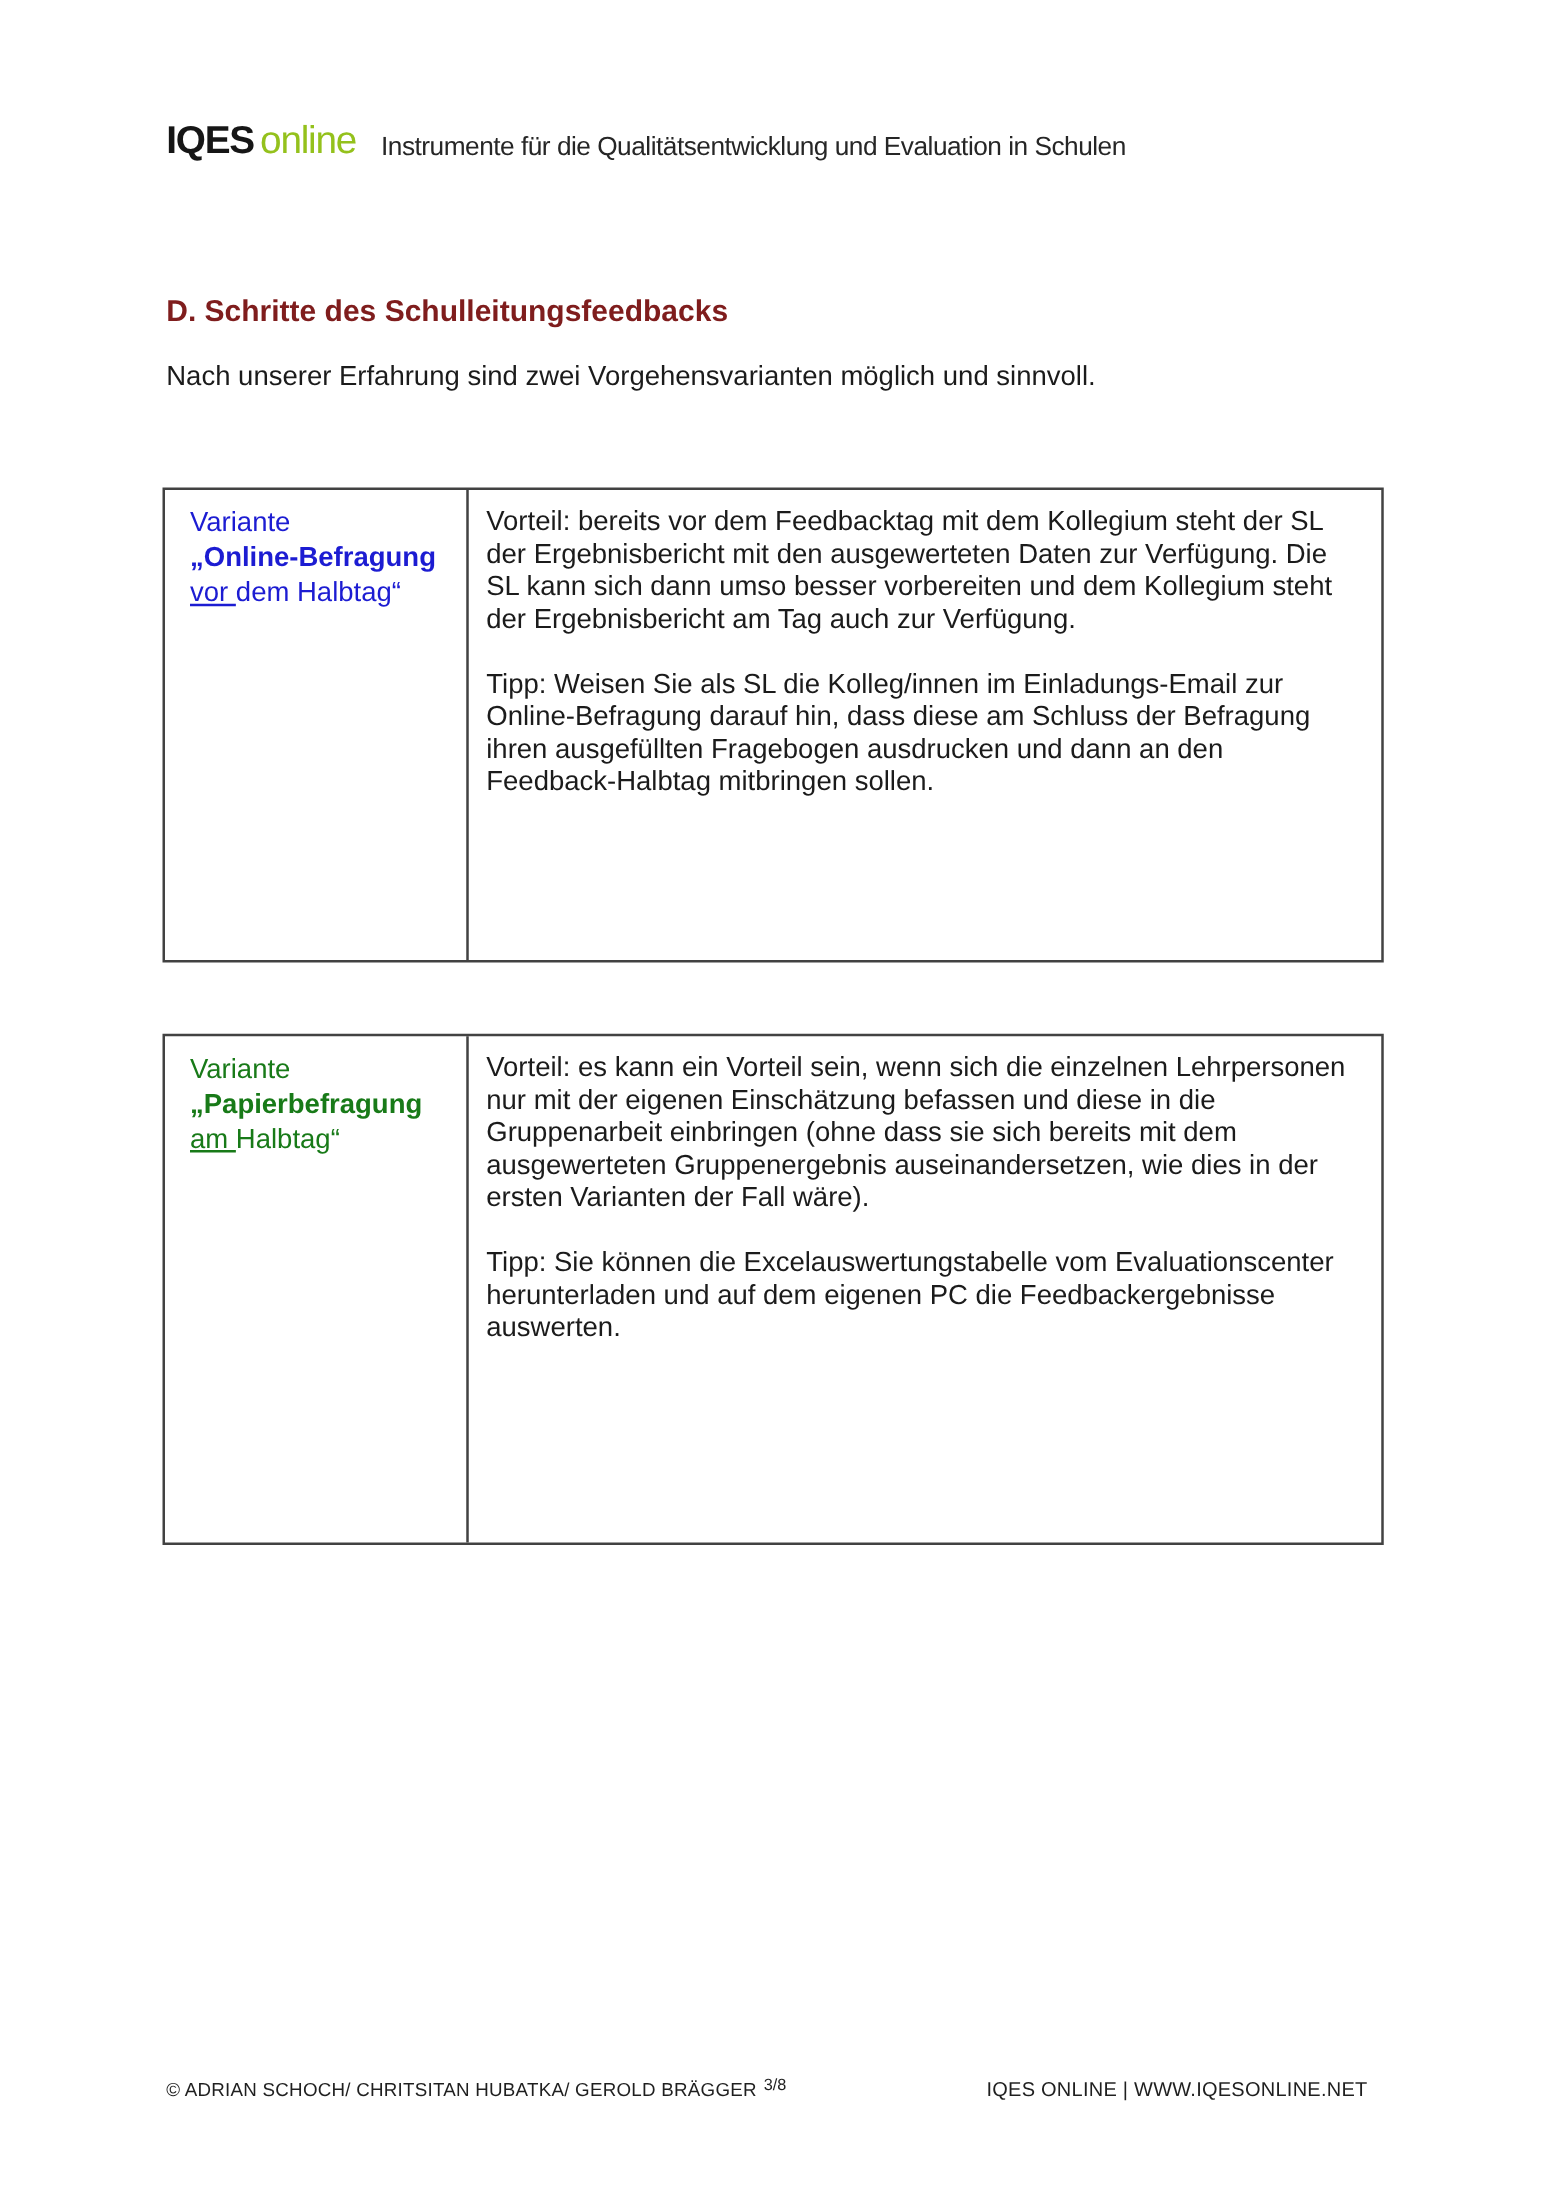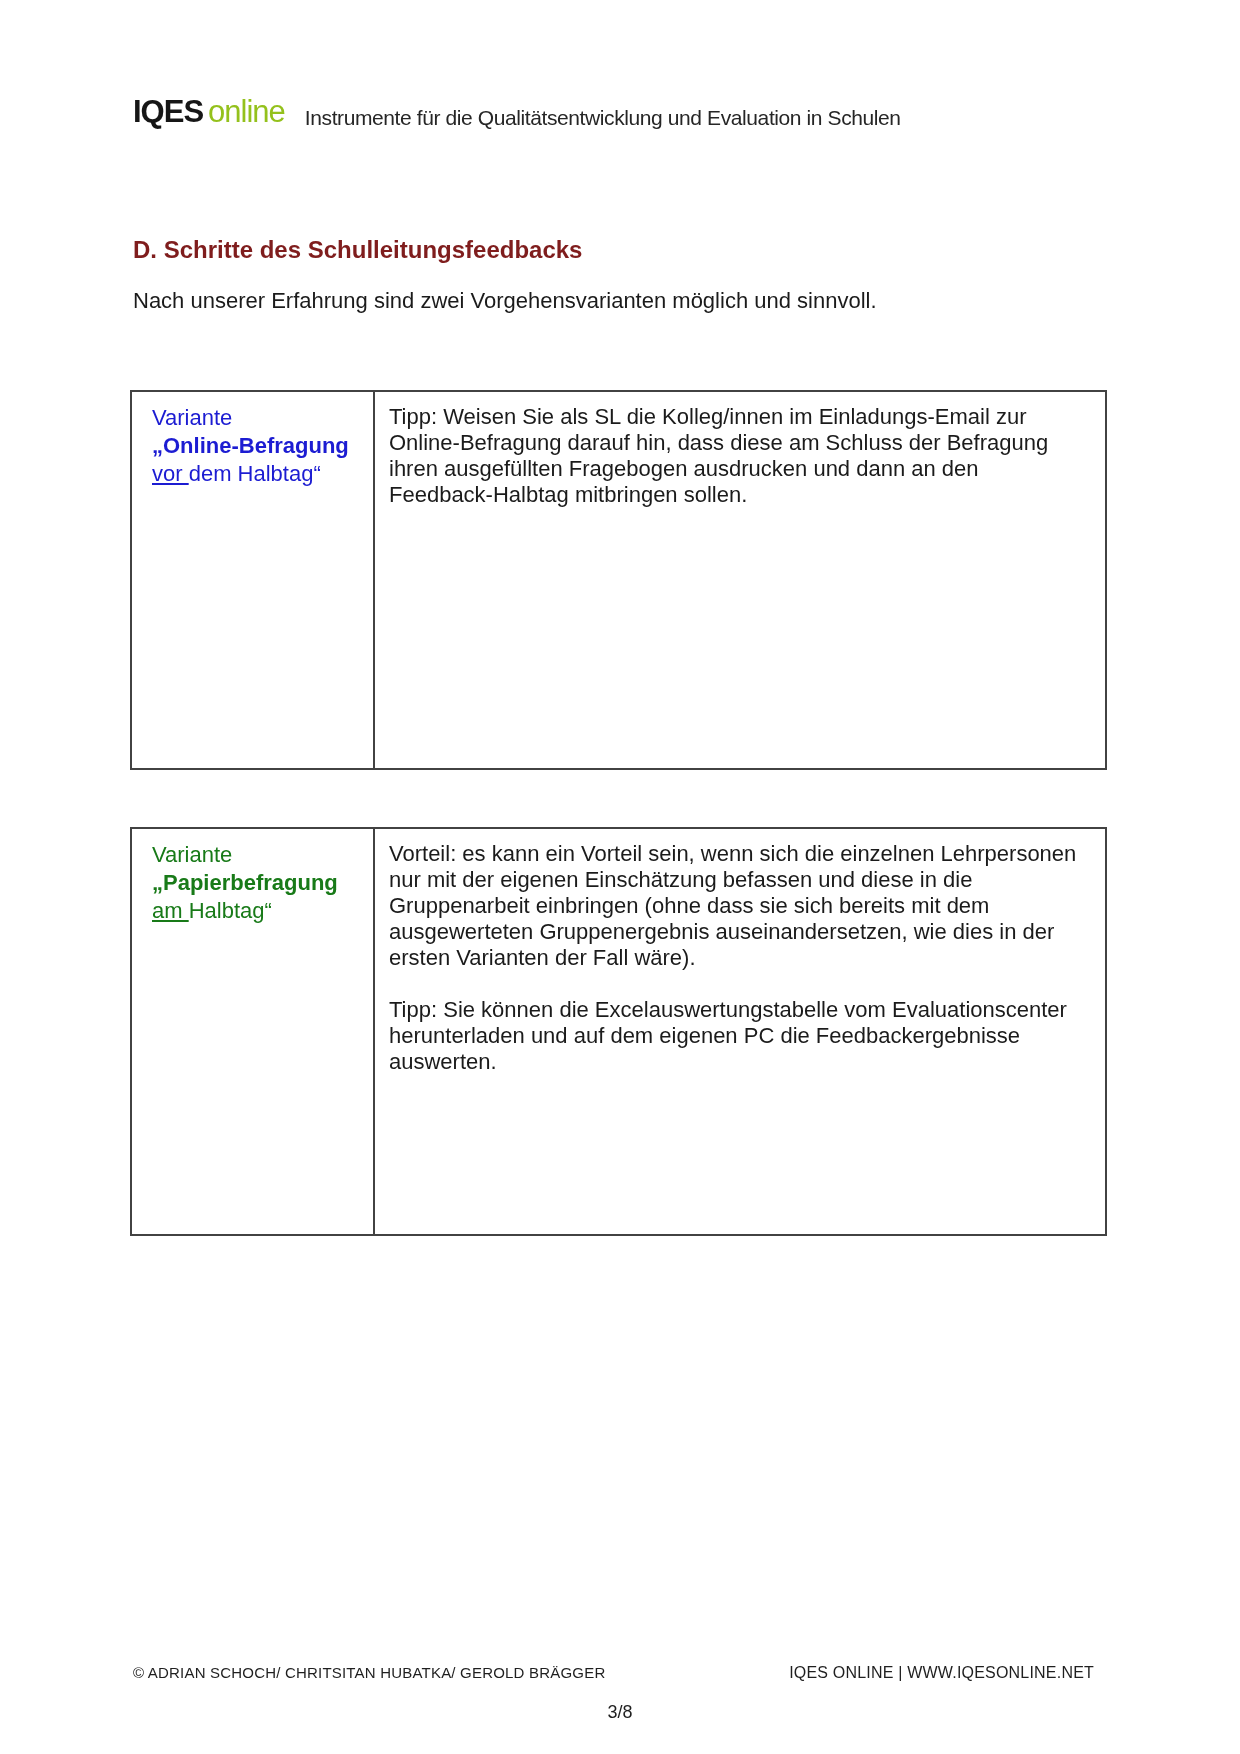--- a/index.html
+++ b/index.html
@@ -112,23 +112,22 @@
     letter-spacing: 0.2px;
     color: #1f1f1f;
     white-space: nowrap;
   }
   .footer-page {
     position: absolute;
     top: 1660px;
     left: 0;
     width: 1240px;
     text-align: center;
-    font-size: 18px;
+    font-size: 13px;
     color: #1f1f1f;
-    margin-top: 42px;
   }
   .footer-site {
     position: absolute;
     top: 1664px;
     right: 146px;
     font-size: 16px;
     letter-spacing: 0.2px;
     color: #1f1f1f;
     white-space: nowrap;
   }
@@ -149,20 +148,21 @@
 
   <div class="intro">Nach unserer Erfahrung sind zwei Vorgehensvarianten möglich und sinnvoll.</div>
 
   <div class="vtable vtable-1">
     <div class="cell-left">
       <div>Variante</div>
       <div class="variant-name"><span>„</span><span>Online-Befragung</span></div>
       <div><span class="variant-underline">vor </span><span>dem Halbtag</span><span>“</span></div>
     </div>
     <div class="cell-right">
+      <p>Vorteil: bereits vor dem Feedbacktag mit dem Kollegium steht der SL der Ergebnisbericht mit den ausgewerteten Daten zur Verfügung. Die SL kann sich dann umso besser vorbereiten und dem Kollegium steht der Ergebnisbericht am Tag auch zur Verfügung.</p>
       <p>Tipp: Weisen Sie als SL die Kolleg/innen im Einladungs-Email zur Online-Befragung darauf hin, dass diese am Schluss der Befragung ihren ausgefüllten Fragebogen ausdrucken und dann an den Feedback-Halbtag mitbringen sollen.</p>
     </div>
   </div>
 
   <div class="vtable vtable-2">
     <div class="cell-left">
       <div>Variante</div>
       <div class="variant-name"><span>„</span><span>Papierbefragung</span></div>
       <div><span class="variant-underline">am </span><span>Halbtag</span><span>“</span></div>
     </div>

